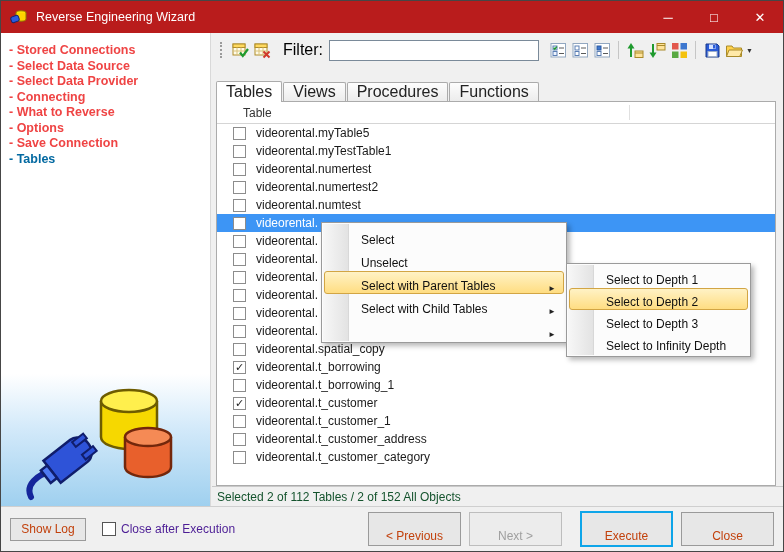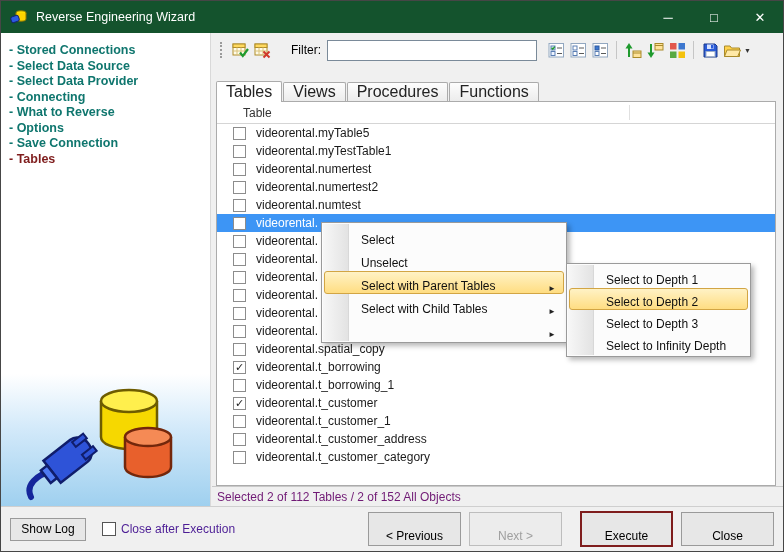--- a/index.html
+++ b/index.html
@@ -1,68 +1,68 @@
 <!DOCTYPE html>
 <html><head>
 <meta charset="utf-8">
 <style>
   *{box-sizing:border-box;margin:0;padding:0}
   html,body{margin:0;background:#cfcfcf;font-family:"Liberation Sans",sans-serif}
   .window{position:relative;width:784px;height:552px;background:#f0f0f0;border:1px solid #464646;overflow:hidden}
 
   
-  .titlebar{position:absolute;top:0;left:0;right:0;height:32px;background:#14532d;display:flex;align-items:center;color:#fff}
+  .titlebar{position:absolute;top:0;left:0;right:0;height:32px;background:#b91c1c;display:flex;align-items:center;color:#fff}
   .app-icon{margin-left:9px;width:18px;height:18px;display:flex;flex:none}
   .title{margin-left:8px;font-size:12.5px}
   .win-controls{margin-left:auto;display:flex;height:100%}
   .win-btn{width:46px;height:100%;background:transparent;border:none;color:#fff;font-size:13px;font-family:inherit;display:flex;align-items:center;justify-content:center;cursor:default}
 
   
   .sidebar{position:absolute;left:0;top:32px;width:210px;bottom:45px;background:#fff;border-right:1px solid #d9d9d9}
   .steps{list-style:none;padding:10px 0 0 8px}
-  .steps li{font-size:12.5px;font-weight:bold;color:#0f766e;line-height:15.5px;white-space:nowrap}
-  .steps li.current{color:#7f1d1d}
+  .steps li{font-size:12.5px;font-weight:bold;color:#ef4444;line-height:15.5px;white-space:nowrap}
+  .steps li.current{color:#0369a1}
   .sidebar-art{position:absolute;left:0;right:0;bottom:0;height:132px;background:linear-gradient(180deg,#ffffff 0%,#d4eafa 40%,#9fd0ef 100%);display:flex;align-items:center;justify-content:center;overflow:hidden}
 
   
   .main{position:absolute;left:211px;top:32px;right:0;bottom:45px;display:flex;flex-direction:column;background:#f0f0f0}
   .toolbar{height:34px;display:flex;align-items:center;padding:0 6px;flex:none}
   .grip{width:4px;height:16px;border-left:2px dotted #9b9b9b;margin:0 5px 0 2px}
   .tbgroup{display:flex;align-items:center}
   .tbtn{width:22px;height:22px;display:inline-flex;align-items:center;justify-content:center;border-radius:2px}
-  .filter-label{font-size:12px;margin:0 6px 0 18px;color:#000}
+  .filter-label{font-size:16px;margin:0 6px 0 10px;color:#000}
   .filter-input{width:210px;height:21px;border:1px solid #7a8a99;background:#fff;font-size:12px;padding:0 4px;margin-right:8px;font-family:inherit}
   .tsep{width:1px;height:18px;background:#c6c6c6;margin:0 5px}
   .chev{font-size:7px;color:#333;margin-left:1px}
 
   
   .tabstrip{display:flex;align-items:flex-end;margin:13px 7px 0 4px;height:21px;flex:none;position:relative;z-index:2}
   .tab{font-size:16px;padding:0 9px;background:linear-gradient(#fdfdfd,#ececec);border:1px solid #ababab;border-bottom:none;margin-right:1px;color:#222;border-radius:2px 2px 0 0;height:19px;display:flex;align-items:center}
   .tab.active{background:#fff;height:21px;margin-bottom:-1px;position:relative;z-index:3}
 
   
   .tabpage{flex:1;margin:0 7px 0 4px;background:#fff;border:1px solid #ababab;position:relative;overflow:hidden}
   .grid-header{height:22px;display:flex;align-items:center;border-bottom:1px solid #d5d5d5;position:relative;background:#fff}
   .grid-header-cell{font-size:12px;color:#333;margin-left:26px}
   .grid-header-divider{position:absolute;left:412px;top:3px;bottom:3px;width:1px;background:#e0e0e0}
   .row{height:18px;display:flex;align-items:center}
   .row.selected{background:#3d95f5}
   .checkbox{width:13px;height:13px;border:1px solid #8c8c8c;background:#fff;margin-left:16px;flex:none;display:flex;align-items:center;justify-content:center;font-size:11px;color:#222;line-height:1}
   .row-label{font-size:12px;color:#1a1a1a;margin-left:10px;white-space:nowrap}
   .row.selected .row-label{color:#fff}
 
-  .statusbar{height:20px;border-top:1px solid #c9c9c9;font-size:12px;color:#701a75;display:flex;align-items:center;padding-left:5px;flex:none;background:#f0f0f0}
+  .statusbar{height:20px;border-top:1px solid #c9c9c9;font-size:12px;color:#14532d;display:flex;align-items:center;padding-left:5px;flex:none;background:#f0f0f0}
 
   
   .footer{position:absolute;left:0;right:0;bottom:0;height:45px;border-top:1px solid #cfcfcf;display:flex;align-items:center;padding:0 9px;background:#f0f0f0}
-  .btn{height:23px;background:#e7e7e7;border:1px solid #9a9a9a;font-size:12px;font-family:inherit;color:#000000;padding:0 10px;cursor:default}
+  .btn{height:23px;background:#e7e7e7;border:1px solid #9a9a9a;font-size:12px;font-family:inherit;color:#c2410c;padding:0 10px;cursor:default}
   .btn.w{width:93px;padding:16px}
   .btn.showlog{width:76px;padding:0}
   .btn.disabled{color:#9f9f9f;border-color:#bdbdbd;background:#ececec}
-  .btn.execute{border:2px solid #7f1d1d}
+  .btn.execute{border:2px solid #0ea5e9}
   .mr8{margin-right:8px}
   .gapL{width:18px;flex:none}
   .spacer{flex:1}
   .footer-check{display:flex;align-items:center;margin-left:16px}
   .fcb{width:14px;height:14px;border:1px solid #555;background:#fff;flex:none;display:flex;align-items:center;justify-content:center;font-size:11px}
   .fcb-label{font-size:12px;margin-left:5px;color:#4c1d95}
 
   
   .menu{position:absolute;background:#fcfcfc;border:1px solid #9a9a9a;box-shadow:3px 3px 5px rgba(0,0,0,.28);padding:2px 0;z-index:10}
   .menu-strip{position:absolute;left:1px;top:1px;bottom:1px;width:26px;background:linear-gradient(90deg,#f7f7f7,#e3e3e3);border-right:1px solid #d8d8d8}

